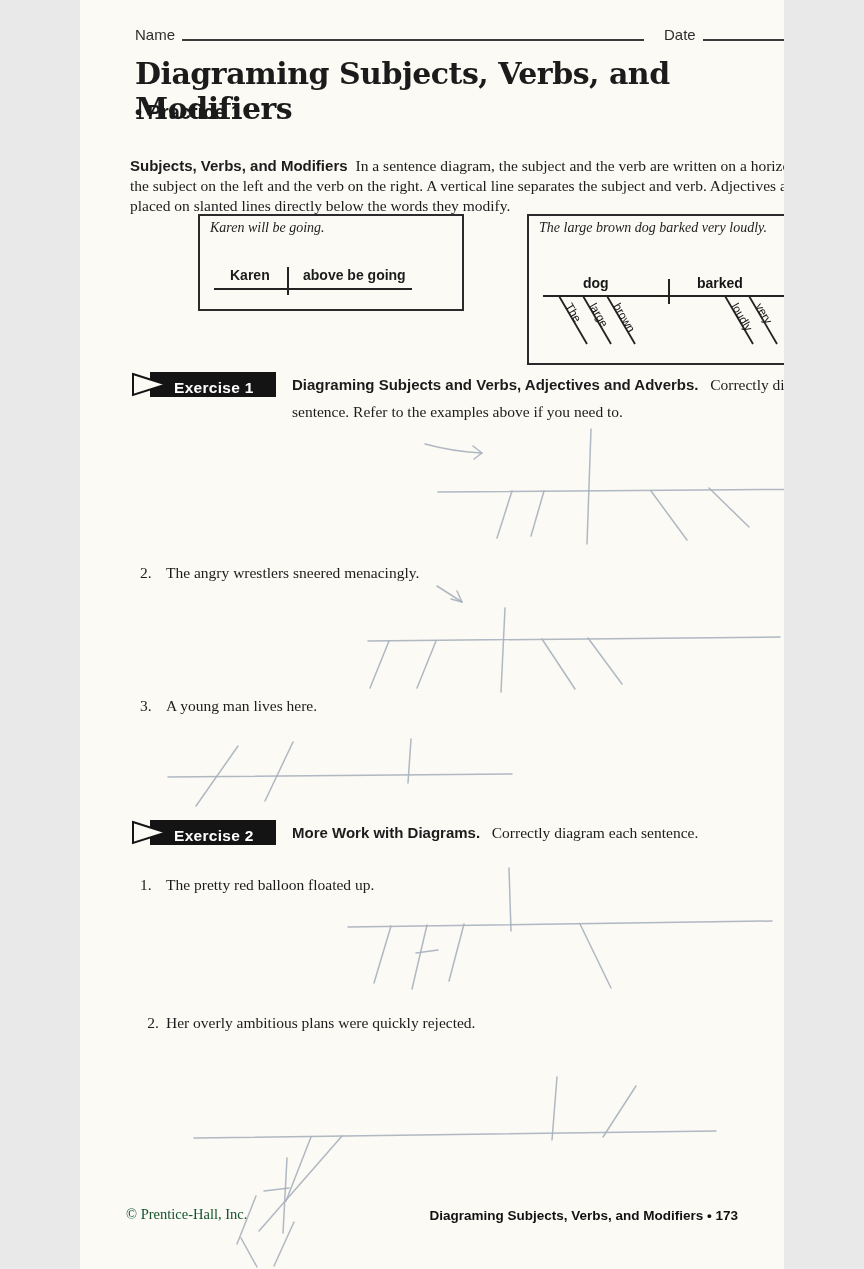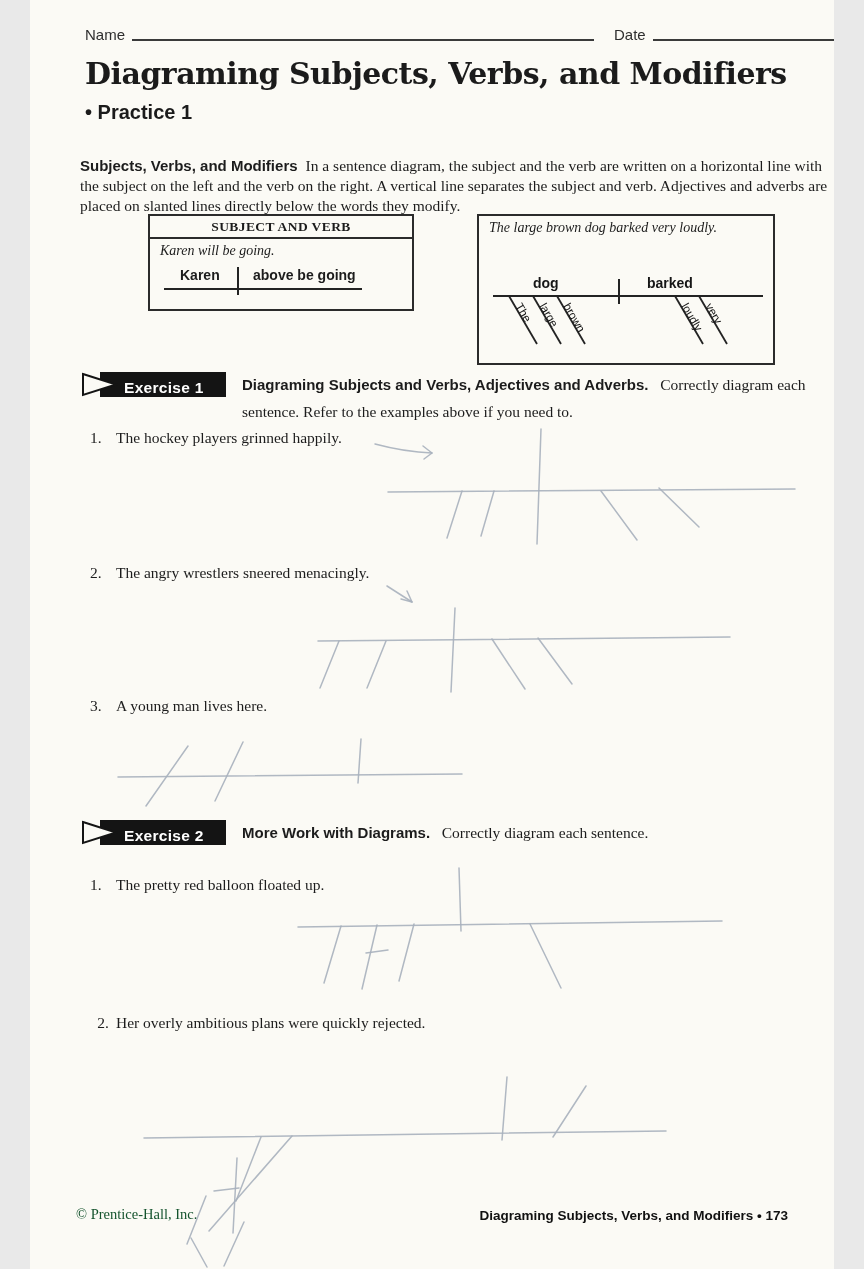--- a/index.html
+++ b/index.html
@@ -1,19 +1,19 @@
 <!DOCTYPE html>
 <html><head>
 <meta charset="utf-8">
 <style>
   * { margin:0; padding:0; box-sizing:border-box; }
   html,body { background:#e9e9e9; }
   body { font-family:"Liberation Serif", serif; }
   .page {
-    position:relative; width:804px; height:1269px; margin:0 auto;
+    position:relative; width:704px; height:1269px; margin:0 auto;
     background:#fbfaf5; color:#1c1c1c; overflow:hidden;
   }
   .abs { position:absolute; }
 
   
   .hdr-label { font-family:"Liberation Sans", sans-serif; font-size:15px; color:#2e2e2e; }
   .blank-line { border-bottom:2px solid #3a3a3a; height:1px; }
 
   
   .title { font-family:"DejaVu Serif", serif; font-weight:bold; font-size:30px; letter-spacing:-0.5px; color:#1b1b1b; }
@@ -73,21 +73,20 @@
   <div class="abs blank-line" style="left:623px; top:39px; width:188px;"></div>
 
   <h1 class="abs title" style="left:55px; top:56px;">Diagraming Subjects, Verbs, and Modifiers</h1>
   <h2 class="abs subtitle" style="left:55px; top:101px;">• Practice 1</h2>
 
   <p class="abs intro" style="left:50px; top:148px;">
     <span class="lead">Subjects, Verbs, and Modifiers</span><span>In a sentence diagram, the subject and the verb are written on a horizontal line with the subject on the left and the verb on the right. A vertical line separates the subject and verb. Adjectives and adverbs are placed on slanted lines directly below the words they modify.</span>
   </p>
 
   <div class="ex-box" style="left:118px; top:214px; width:266px; height:97px;">
-    <div class="box-title">SUBJECT AND VERB</div>
     <div class="box-sentence">Karen will be going.</div>
     <span class="dword" style="left:30px; top:51px;">Karen</span>
     <span class="dword" style="left:103px; top:51px;">above be going</span>
     <div class="dline-h" style="left:14px; top:72px; width:198px;"></div>
     <div class="dline-v" style="left:87px; top:51px; height:28px;"></div>
   </div>
 
   <div class="ex-box" style="left:447px; top:214px; width:298px; height:151px;">
     <div class="box-sentence">The large brown dog barked very loudly.</div>
     <svg class="box2-svg" style="position:absolute; left:0; top:48px;" width="298" height="102" viewBox="0 0 298 102">
@@ -113,23 +112,20 @@
       <svg width="148" height="27" viewBox="0 0 148 27">
         <polygon points="20,1 146,1 146,26 20,26" fill="#141414"></polygon>
         <polygon points="3,3 36,13.5 3,24" fill="#fbfaf5" stroke="#141414" stroke-width="2"></polygon>
       </svg>
       <span class="banner-label">Exercise 1</span>
     </div>
     <span class="ex-heading">Diagraming Subjects and Verbs, Adjectives and Adverbs.</span>
     <span class="ex-instructions">&nbsp;&nbsp;<span>Correctly diagram each sentence. Refer to the examples above if you need to.</span></span>
   </div>
 
-  <p class="item" style="left:60px; top:429px;">
-    <span class="num">1.</span><span>The hockey players grinned happily.</span>
-  </p>
   <p class="item" style="left:60px; top:564px;">
     <span class="num">2.</span><span>The angry wrestlers sneered menacingly.</span>
   </p>
   <p class="item" style="left:60px; top:697px;">
     <span class="num">3.</span><span>A young man lives here.</span>
   </p>
 
   <div class="ex-block" style="top:819px;">
     <div class="banner">
       <svg width="148" height="27" viewBox="0 0 148 27">

